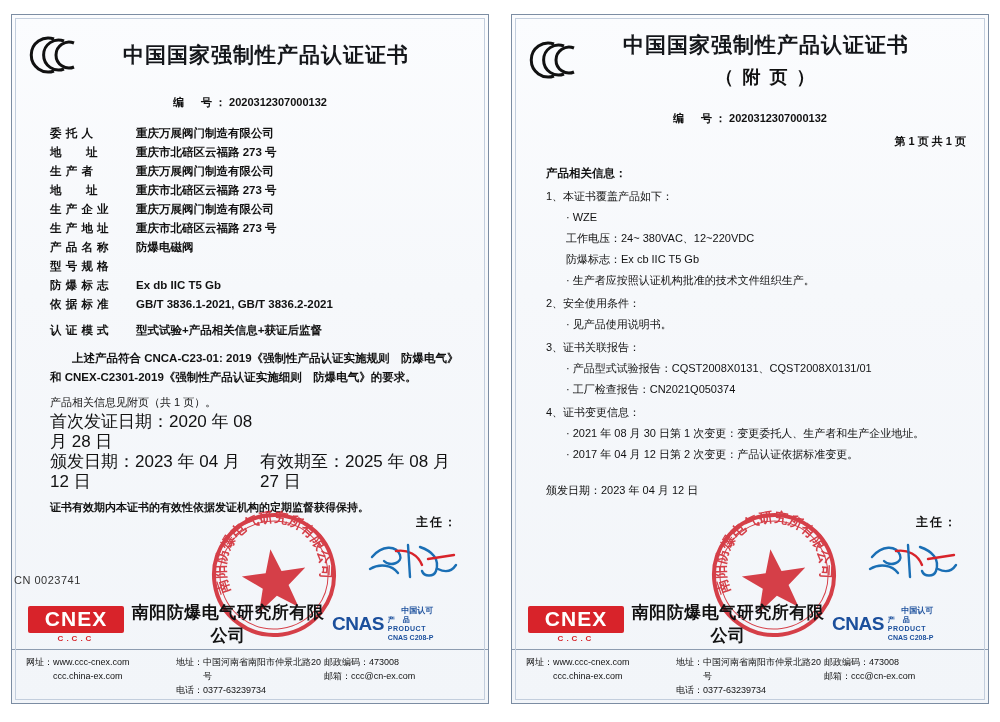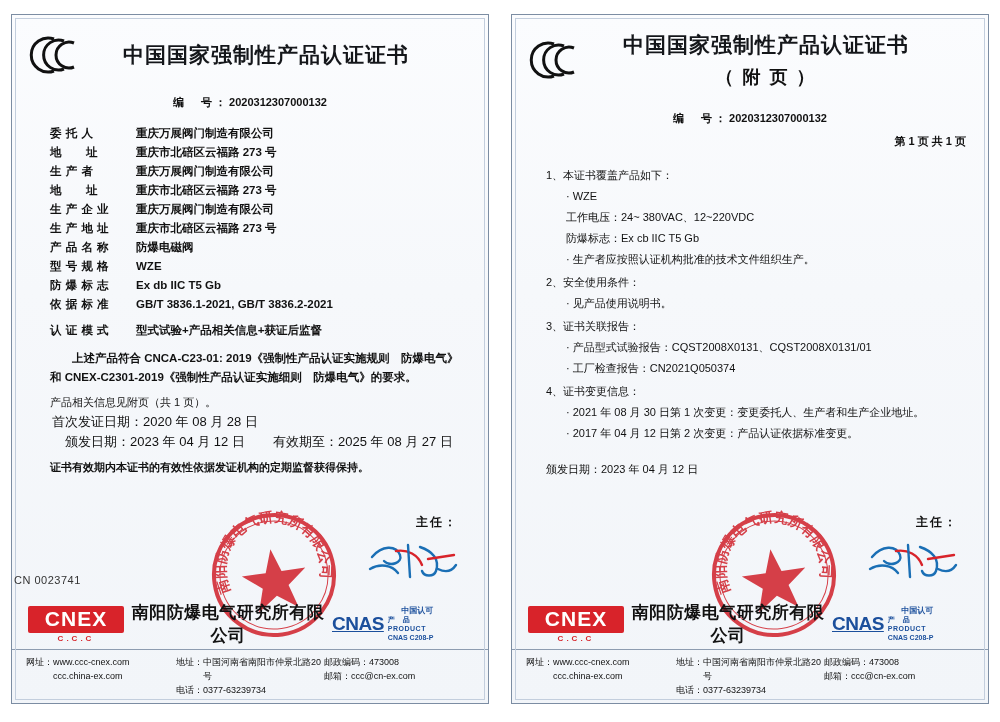--- a/index.html
+++ b/index.html
@@ -126,23 +126,22 @@
   .para.indent { text-indent: 22px; }
   .para.small {
     font-weight: normal;
     font-size: 11px;
     margin-top: 6px;
   }
   .para.mt { margin-top: 10px; }
 
   .dates {
     padding: 0 22px 0 38px;
-    font-size: 13px;
+    font-size: 17px;
     line-height: 20px;
-    text-align: center;
   }
   .dates .row { display: flex; }
   .dates .c1 { width: 210px; flex: 0 0 210px; }
   .dates .c2 { flex: 1; }
 
   .note {
     padding: 0 22px 0 38px;
     font-size: 11px;
     font-weight: bold;
     margin-top: 8px;
@@ -243,21 +242,20 @@
     flex: 0 0 140px;
     display: flex;
     align-items: center;
     gap: 4px;
   }
   .cnas-word {
     font-size: 19px;
     font-weight: bold;
     color: #1b4f9c;
     letter-spacing: -0.5px;
-    text-decoration: underline;
   }
   .cnas-right { line-height: 9px; }
   .cnas-cn {
     font-size: 8px;
     color: #1b4f9c;
     font-weight: bold;
     text-align: right;
   }
   .cnas-pr {
     font-size: 7px;
@@ -348,21 +346,20 @@
       <div class="frow">
         <div class="flabel">生 产 地 址</div>
         <div class="fval">重庆市北碚区云福路 273 号</div>
       </div>
       <div class="frow">
         <div class="flabel">产 品 名 称</div>
         <div class="fval">防爆电磁阀</div>
       </div>
       <div class="frow">
         <div class="flabel">型 号 规 格</div>
-        <div class="fval">WZE</div>
       </div>
       <div class="frow">
         <div class="flabel">防 爆 标 志</div>
         <div class="fval">Ex db IIC T5 Gb</div>
       </div>
       <div class="frow">
         <div class="flabel">依 据 标 准</div>
         <div class="fval">GB/T 3836.1-2021, GB/T 3836.2-2021</div>
       </div>
       <div class="frow gap">
@@ -498,20 +495,21 @@
       </div>
     </div>
 
     <div class="cert-no" style="margin-top:22px;">
       <span class="lbl">编　号：</span><span class="val">2020312307000132</span>
     </div>
 
     <div class="page-count">第 1 页 共 1 页</div>
 
     <div class="rcontent">
+      <div class="rtitle">产品相关信息：</div>
 
       <div class="ritem">
         <div>1、本证书覆盖产品如下：</div>
         <div class="rsub">· WZE</div>
         <div class="rsub2">工作电压：24~ 380VAC、12~220VDC</div>
         <div class="rsub2">防爆标志：Ex cb IIC T5 Gb</div>
         <div class="rsub">· 生产者应按照认证机构批准的技术文件组织生产。</div>
       </div>
 
       <div class="ritem">

